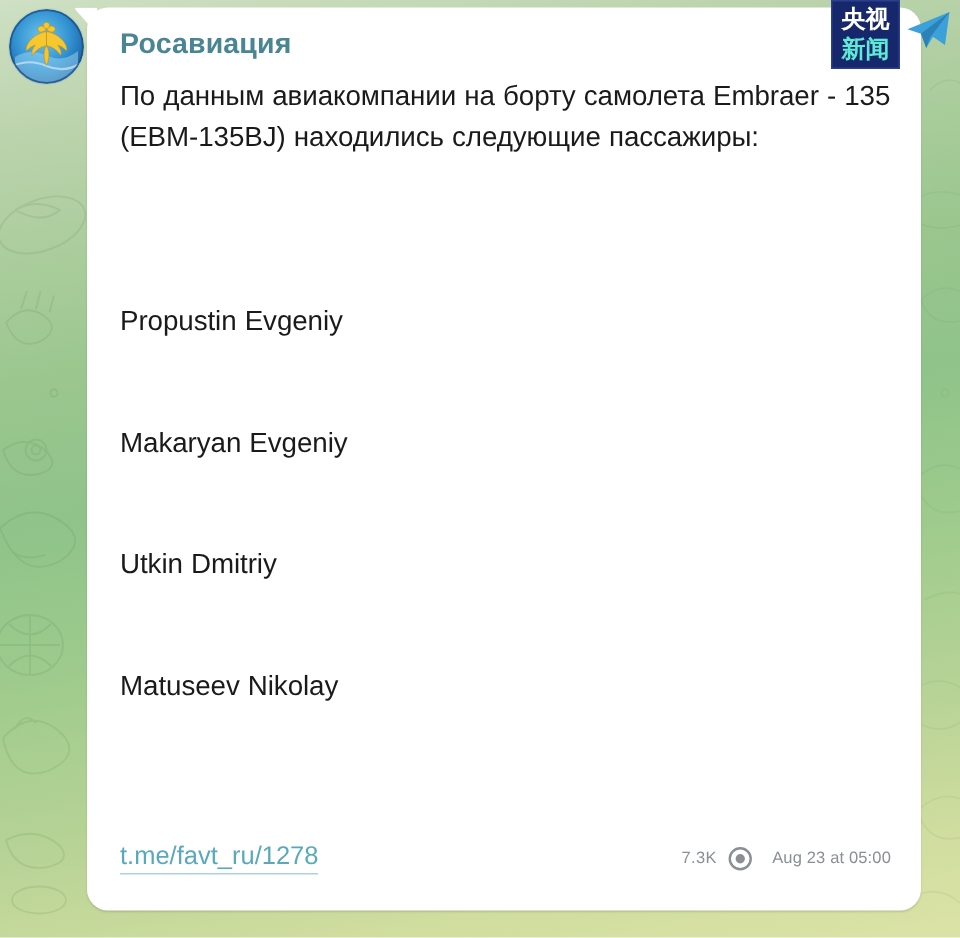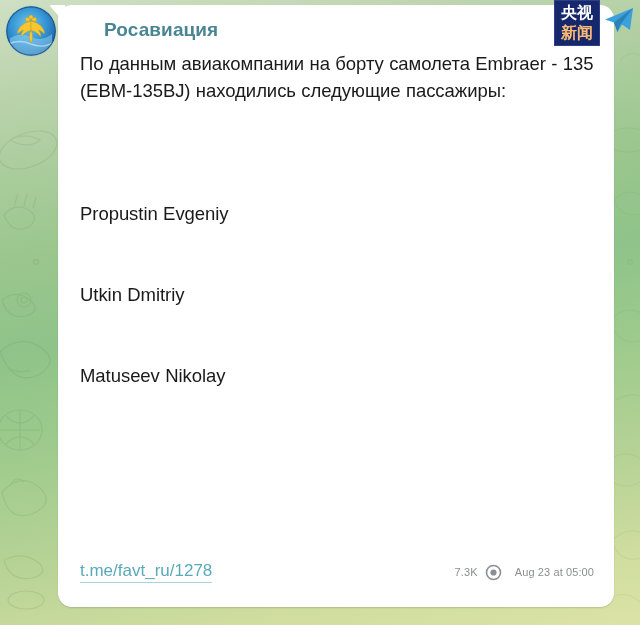--- a/index.html
+++ b/index.html
@@ -74,21 +74,20 @@
   }
 
   
   #channel-name {
     font-size: 19px;
     font-weight: bold;
     color: #4a8594;
     letter-spacing: .1px;
     line-height: 22px;
     margin-bottom: 9px;
-    margin-left: 24px;
   }
 
   
   .msg-text {
     font-size: 18.5px;
     line-height: 27px;
     color: #1a1a1a;
     white-space: pre-wrap;
     letter-spacing: -0.05px;
     word-spacing: 0.3px;
@@ -153,21 +152,21 @@
     display: flex;
     justify-content: center;
     align-items: center;
     gap: 1px;
     font-family: "DejaVu Sans", sans-serif;
     font-size: 16px;
     font-weight: bold;
     line-height: 1;
   }
   #cctv-row-top { color: #ffffff; }
-  #cctv-row-bottom { color: #fdba74; }
+  #cctv-row-bottom { color: #5eead4; }
 
   #tg-plane { margin-top: 6px; }
 </style>
 </head>
 <body>
 
 <svg id="doodles" viewBox="0 0 640 625" preserveAspectRatio="none">
   <g fill="none" stroke="#5d8a55" stroke-width="1.2" opacity="0.55">
 
     <ellipse cx="28" cy="150" rx="30" ry="17" transform="rotate(-20 28 150)"></ellipse>
@@ -241,20 +240,21 @@
 <div id="bubble">
 
   <div id="channel-name">Росавиация</div>
 
   <div class="msg-text para">По данным авиакомпании на борту самолета Embraer - 135 (ЕВМ-135BJ) находились следующие пассажиры:</div>
 
   <div class="spacer"></div>
 
   <div class="msg-text">
     <div>Propustin Evgeniy</div>
+    <div>Makaryan Evgeniy</div>
     <div>Utkin Dmitriy</div>
     <div>Matuseev Nikolay</div>
     
   </div>
 
   <div id="footer">
     <a id="post-link" href="#">t.me/favt_ru/1278</a>
 
     <div id="meta">
       <span id="view-count">7.3K</span>

